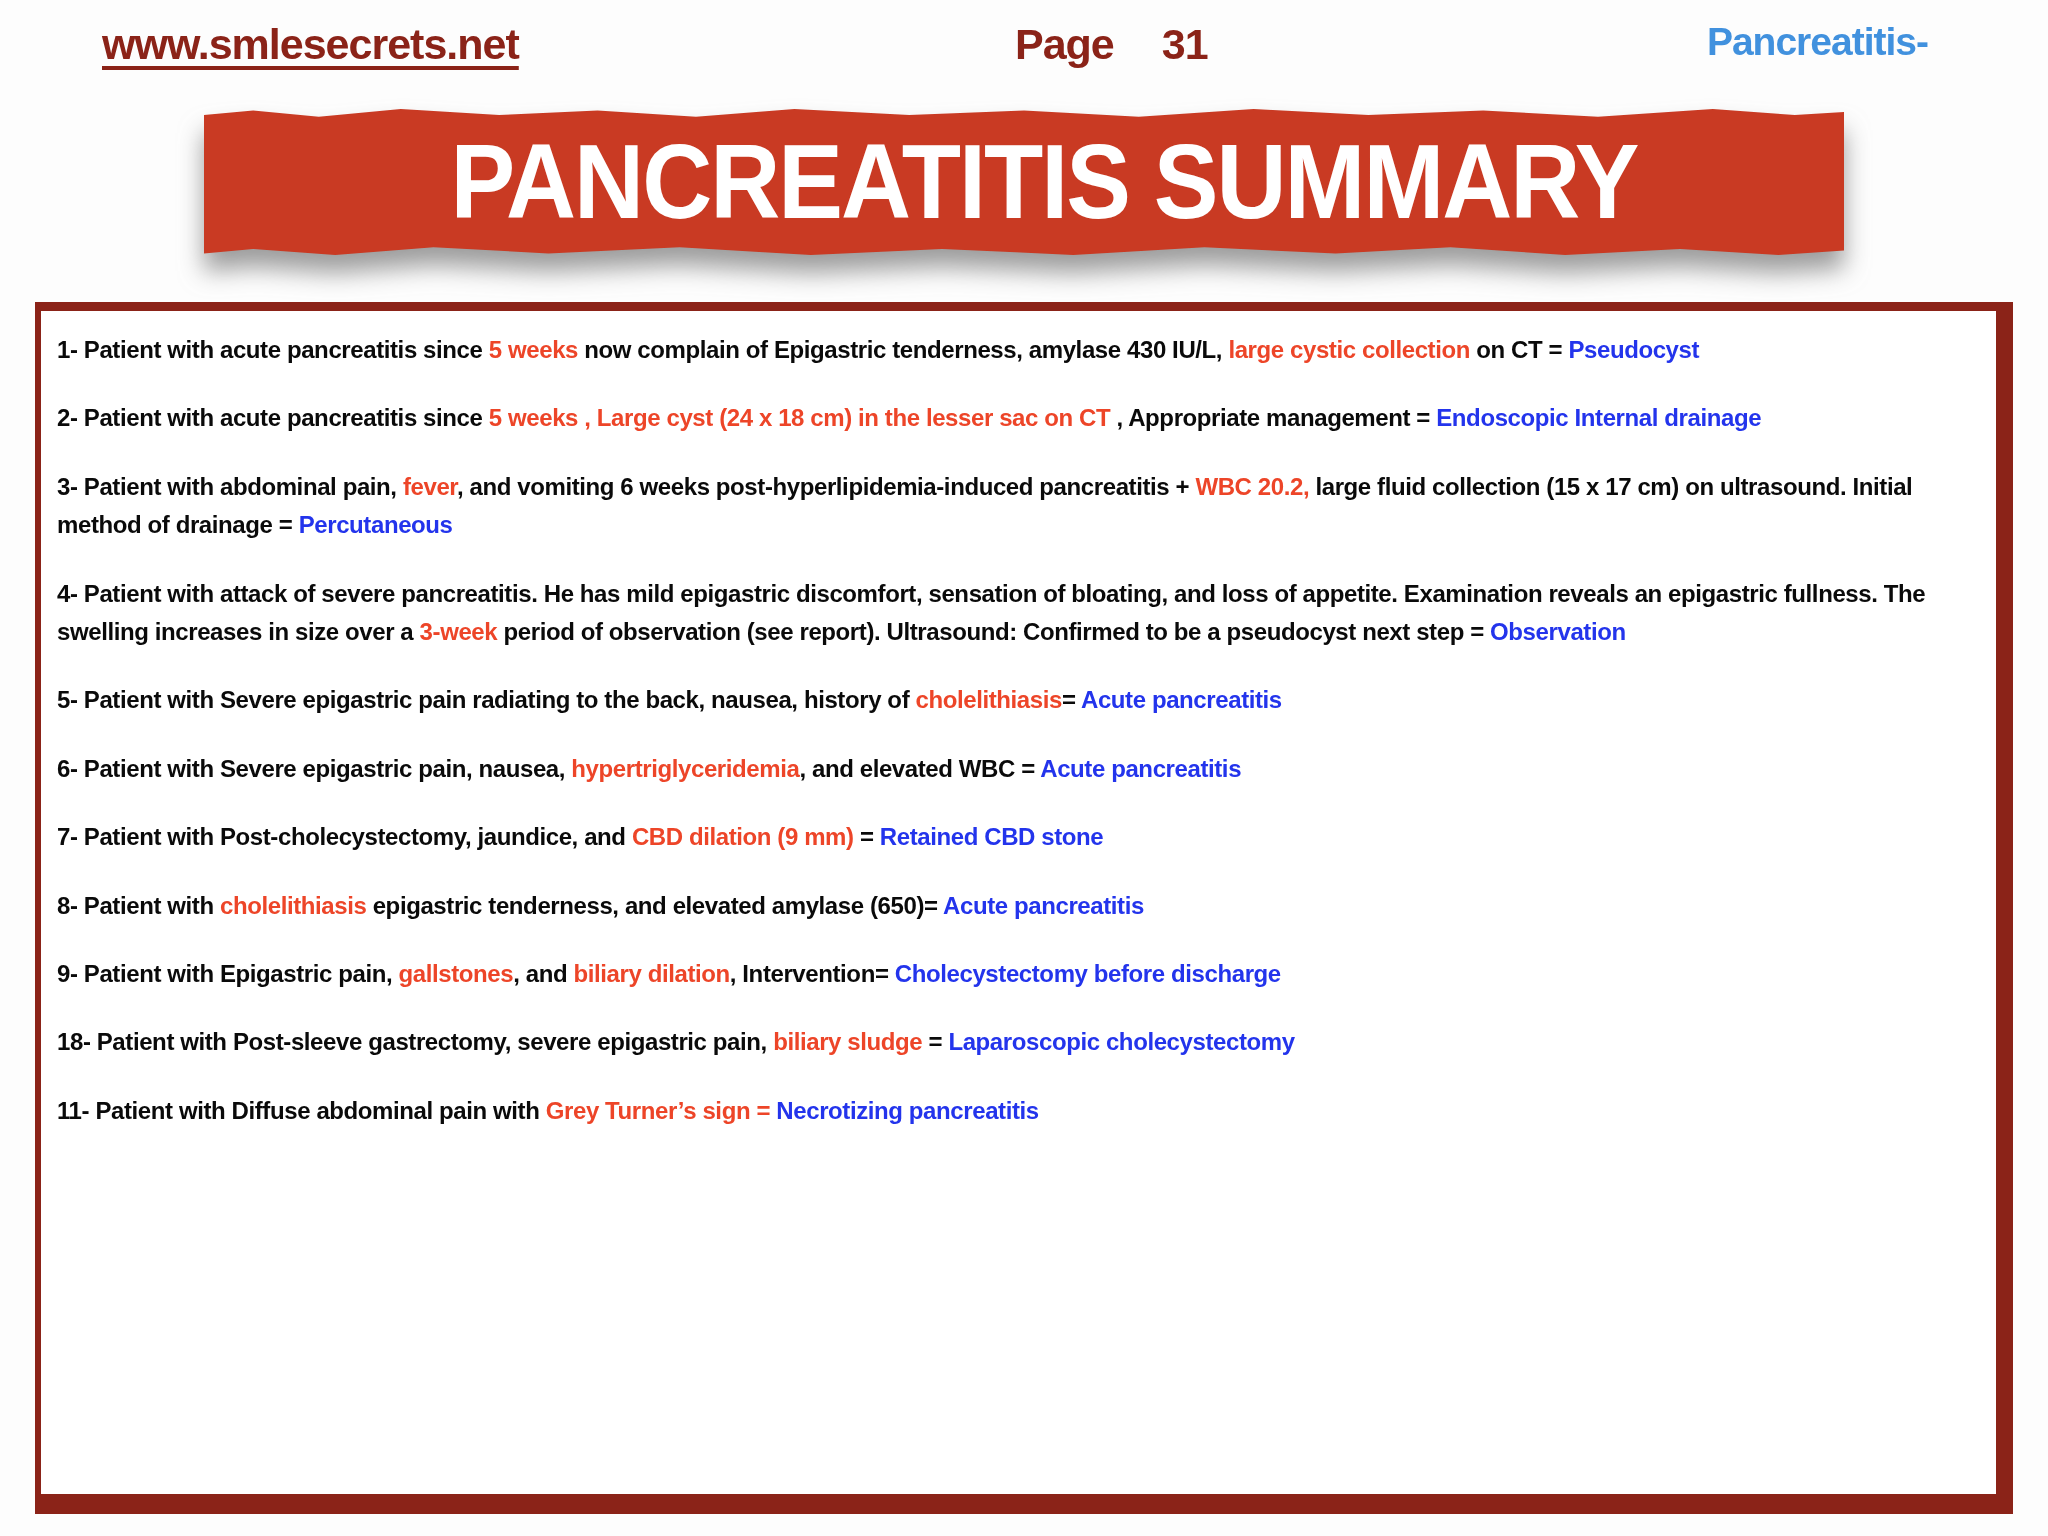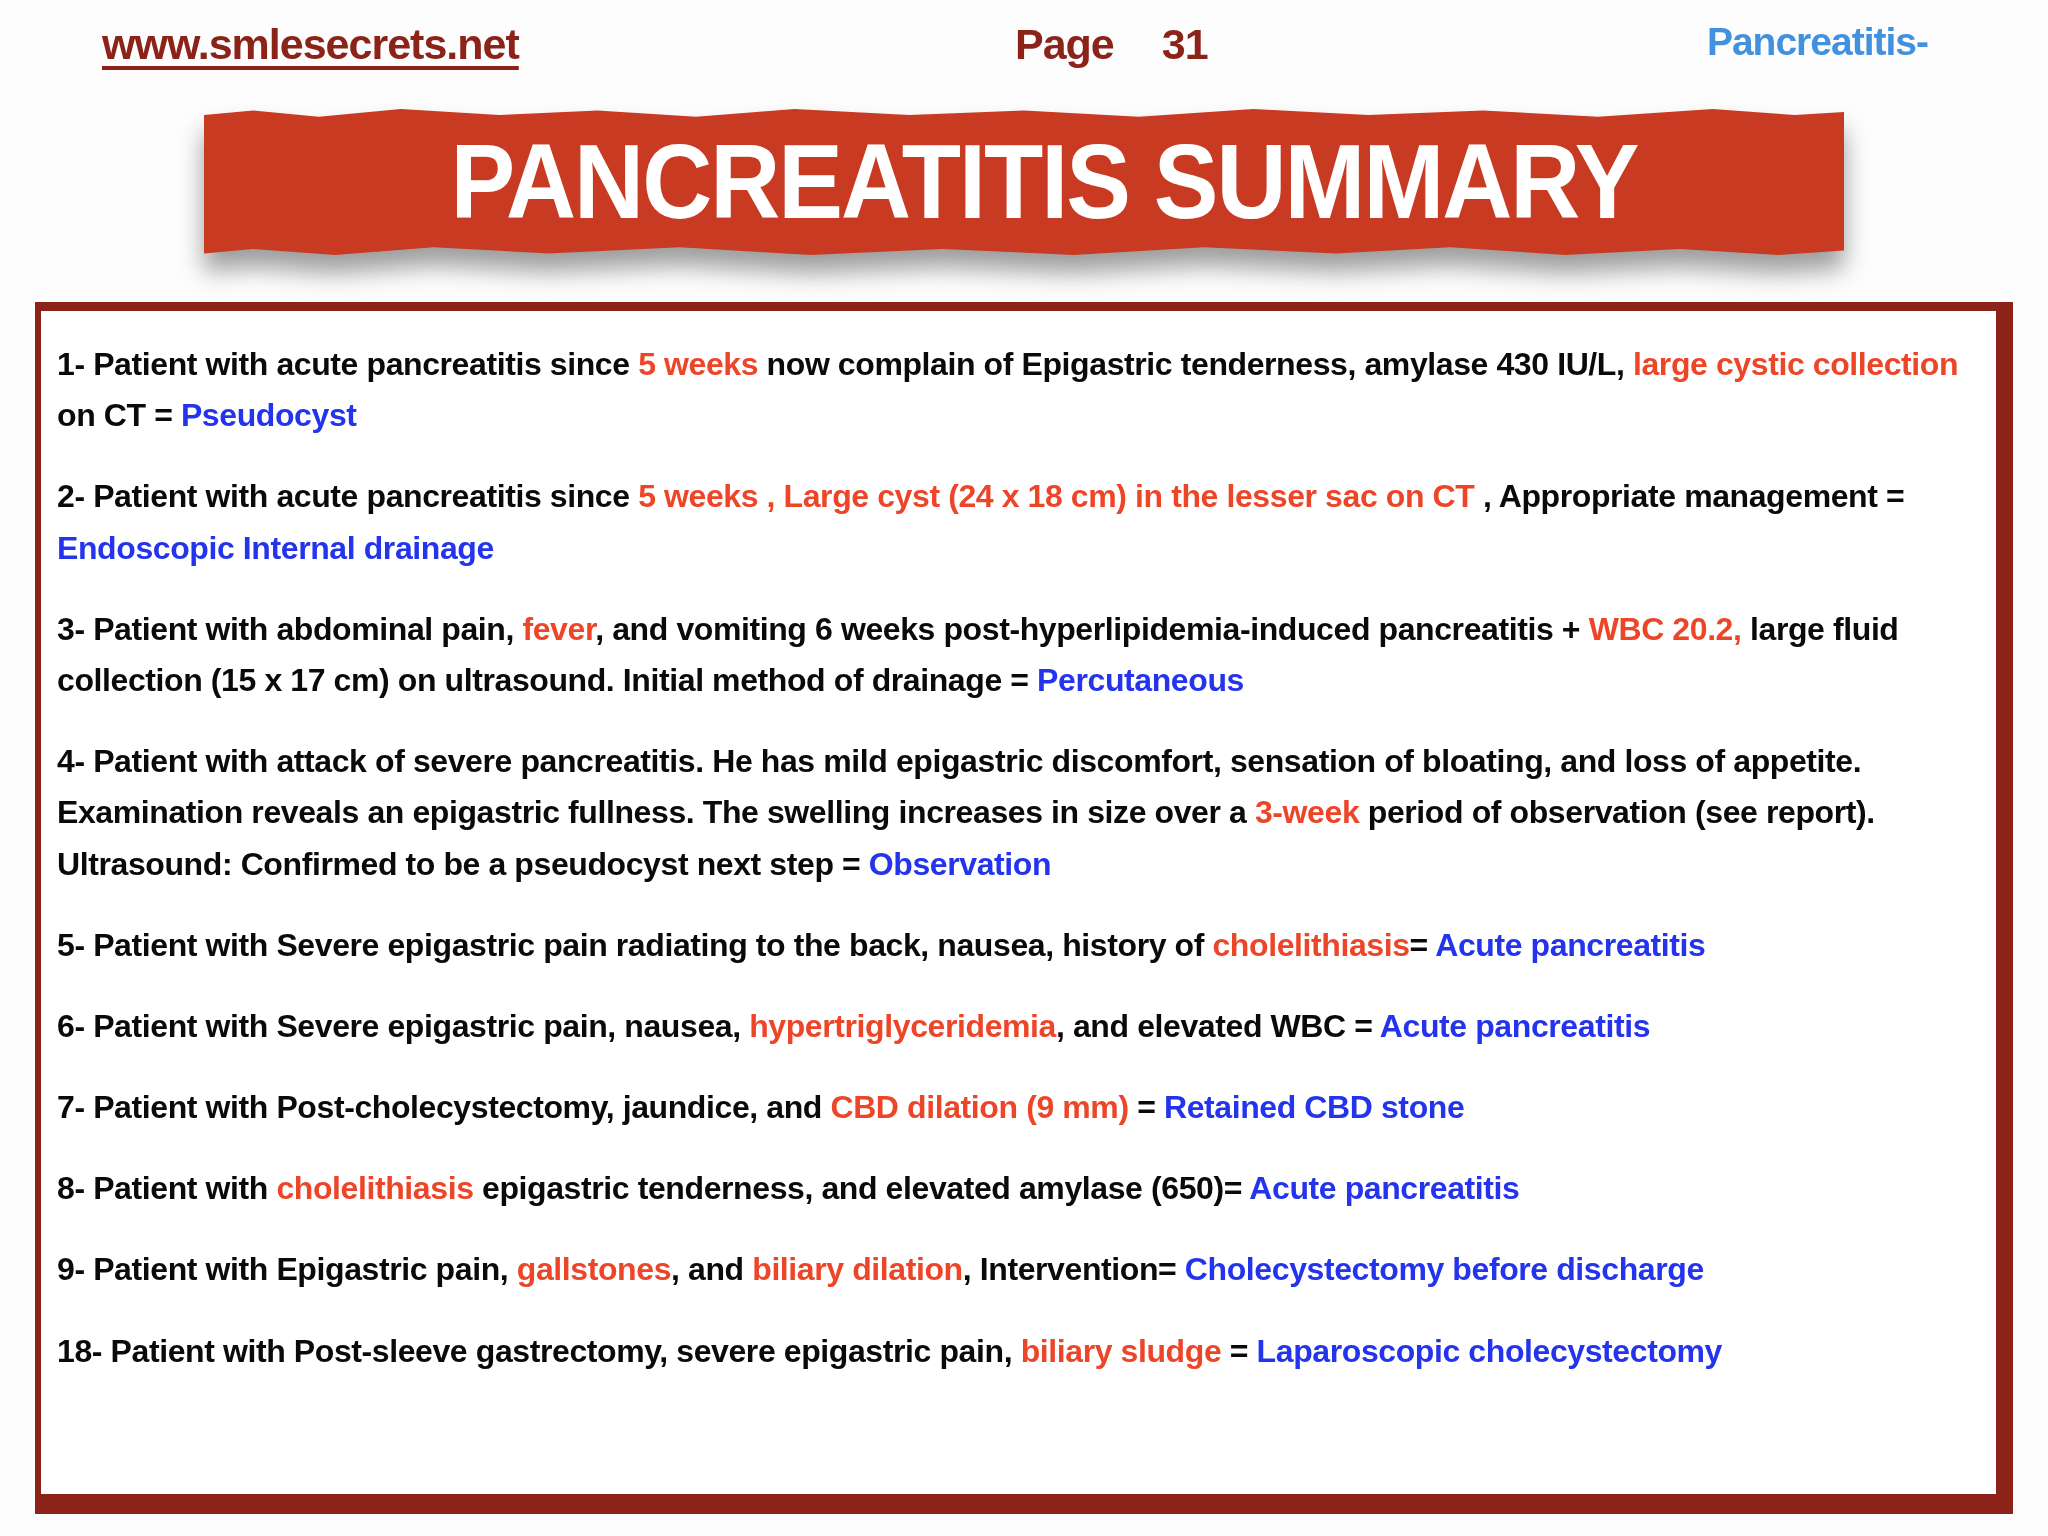--- a/index.html
+++ b/index.html
@@ -91,22 +91,22 @@
     border-style: solid;
     border-color: var(--maroon);
     border-top-width: 9px;
     border-right-width: 17px;
     border-bottom-width: 20px;
     border-left-width: 6px;
     padding: 20px 28px 0 16px;
     overflow: hidden;
   }
   .item {
-    margin: 8px 0 30px 0;
-    font-size: 32px;
+    margin: 0 0 30px 0;
+    font-size: 24px;
     font-weight: bold;
     line-height: 1.60;
     letter-spacing: -0.4px;
     color: var(--text-black);
   }
   .c-black { color: var(--text-black); }
   .c-red   { color: var(--text-red); }
   .c-blue  { color: var(--text-blue); }
 </style>
 </head>
@@ -131,14 +131,15 @@
       <p class="item"><span class="c-black">1- Patient with acute pancreatitis since </span><span class="c-red">5 weeks</span><span class="c-black">  now complain of  Epigastric tenderness, amylase 430 IU/L, </span><span class="c-red">large cystic collection</span><span class="c-black"> on CT  = </span><span class="c-blue">Pseudocyst</span></p>
       <p class="item"><span class="c-black">2- Patient with acute pancreatitis since </span><span class="c-red">5 weeks ,  Large cyst (24 x 18 cm) in the lesser sac on CT</span><span class="c-black"> , Appropriate management  = </span><span class="c-blue">Endoscopic Internal drainage</span></p>
       <p class="item"><span class="c-black">3- Patient with abdominal pain, </span><span class="c-red">fever</span><span class="c-black">, and vomiting 6 weeks post-hyperlipidemia-induced pancreatitis + </span><span class="c-red">WBC 20.2,</span><span class="c-black"> large fluid collection (15 x 17 cm) on ultrasound. Initial method of drainage =  </span><span class="c-blue">Percutaneous</span></p>
       <p class="item"><span class="c-black">4- Patient with  attack of severe pancreatitis. He has mild epigastric discomfort, sensation of bloating, and loss of appetite. Examination reveals an epigastric fullness. The swelling increases in size over a </span><span class="c-red">3-week</span><span class="c-black"> period of observation (see report). Ultrasound: Confirmed to be a pseudocyst next step = </span><span class="c-blue">Observation</span></p>
       <p class="item"><span class="c-black">5- Patient with Severe epigastric pain radiating to the back, nausea, history of </span><span class="c-red">cholelithiasis</span><span class="c-black">= </span><span class="c-blue">Acute pancreatitis</span></p>
       <p class="item"><span class="c-black">6- Patient with  Severe epigastric pain, nausea, </span><span class="c-red">hypertriglyceridemia</span><span class="c-black">, and elevated WBC =  </span><span class="c-blue">Acute pancreatitis</span></p>
       <p class="item"><span class="c-black">7- Patient with  Post-cholecystectomy, jaundice, and </span><span class="c-red">CBD dilation (9 mm)</span><span class="c-black"> = </span><span class="c-blue">Retained CBD stone</span></p>
       <p class="item"><span class="c-black">8- Patient with </span><span class="c-red">cholelithiasis</span><span class="c-black"> epigastric tenderness, and elevated amylase (650)= </span><span class="c-blue">Acute pancreatitis</span></p>
       <p class="item"><span class="c-black">9- Patient with  Epigastric pain, </span><span class="c-red">gallstones</span><span class="c-black">, and </span><span class="c-red">biliary dilation</span><span class="c-black">, Intervention= </span><span class="c-blue">Cholecystectomy before discharge</span></p>
       <p class="item"><span class="c-black">18- Patient with Post-sleeve gastrectomy, severe epigastric pain, </span><span class="c-red">biliary sludge</span><span class="c-black"> = </span><span class="c-blue">Laparoscopic cholecystectomy</span></p>
+      <p class="item"><span class="c-black">11- Patient with Diffuse abdominal pain with </span><span class="c-red">Grey Turner’s sign  = </span><span class="c-blue">Necrotizing pancreatitis</span></p>
     </div>
 </div>
 
 </body></html>

